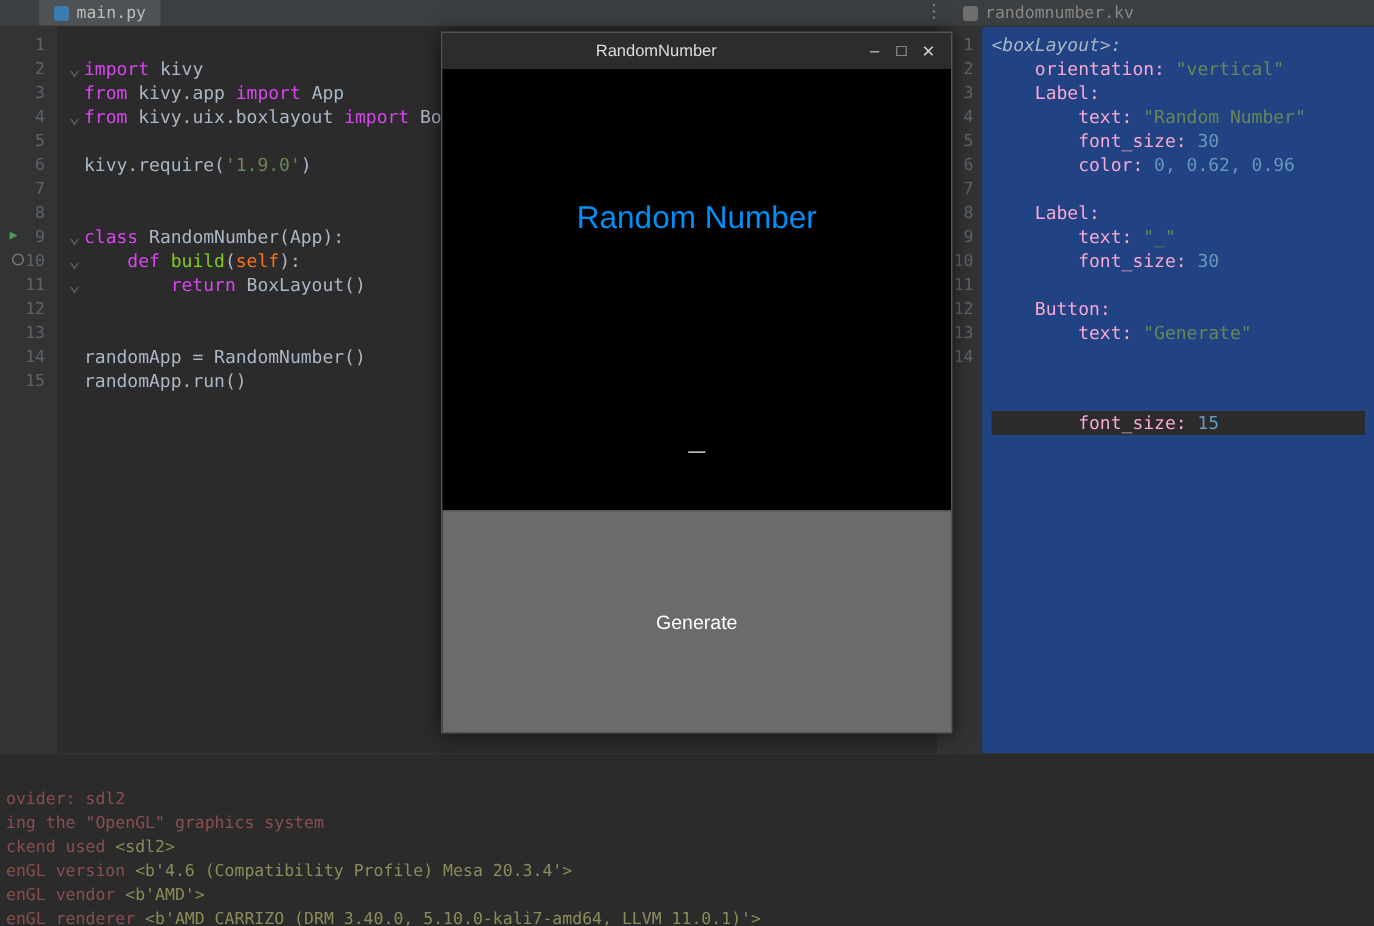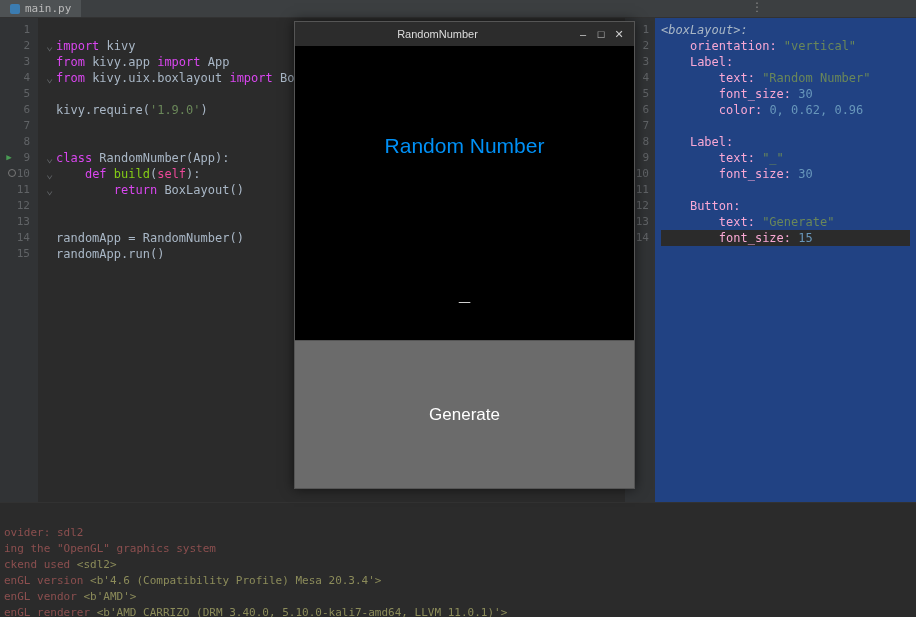--- a/index.html
+++ b/index.html
@@ -13,20 +13,21 @@
   overflow: hidden;
   position: relative;
 }
 
 
 .tab-bar {
   height: 18px;
   display: flex;
   background: #3c3f41;
   border-bottom: 1px solid #323232;
+  padding-left: 26px;
 }
 .tab {
   display: flex;
   align-items: center;
   padding: 0 10px;
   font-size: 11px;
   gap: 5px;
   height: 100%;
 }
 .tab.active { background: #4e5254; color: #bbb; }
@@ -89,29 +90,29 @@
   line-height: 16px;
 }
 .code-right {
   flex: 1;
   padding: 4px 6px;
   line-height: 16px;
   white-space: pre;
   background: #214283;
   color: #a9b7c6;
 }
-.code-right .line-last { background: #2b2b2b; display:block; width:100%; }
+.code-right .line-last { background: #2b2b2b; display:block; width:100%;margin-top:44px; }
 
 
 .kw { color: #d946ef; }
 .str { color: #6a8759; }
 .num { color: #6897bb; }
 .id { color: #a9b7c6; }
 .fn { color: #84cc16; }
-.self { color: #ec4899; }
+.self { color: #f97316; }
 .kv-key { color: #f9a8d4; }
 .kv-id { color: #a9b7c6; font-style: italic; }
 
 .gutter-mark {
   position: absolute;
   left: 0;
   width: 18px;
   height: 14px;
   display:flex;
   align-items:center;
@@ -172,21 +173,21 @@
   font-family: sans-serif;
   font-size: 20px;
   font-weight: bold;
 }
 .app-button {
   height: 148px;
   background: #6b6b6b;
   color: #fff;
   display:flex; align-items:center; justify-content:center;
   font-family: sans-serif;
-  font-size: 17px;
+  font-size: 13px;
   cursor: pointer;
   border-top: 1px solid #555;
 }
 
 
 .terminal {
   height: 115px;
   background: #2b2b2b;
   border-top: 1px solid #323232;
   padding: 6px 4px;
@@ -202,20 +203,24 @@
 </head>
 <body>
 
 <div class="tab-bar">
   <div class="tab active">
     <span class="tab-icon py"></span>
     <span>main.py</span>
   </div>
   <div class="tab-spacer"></div>
   <div class="tab-kebab">⋮</div>
+  <div class="tab inactive">
+    <span class="tab-icon kv"></span>
+    <span>randomnumber.kv</span>
+  </div>
   <div style="width:150px;"></div>
 </div>
 
 <div class="main-row">
 
   <div class="editor-left">
     <div class="gutter-left">
 <div>1</div>
 <div>2</div>
 <div>3</div>

